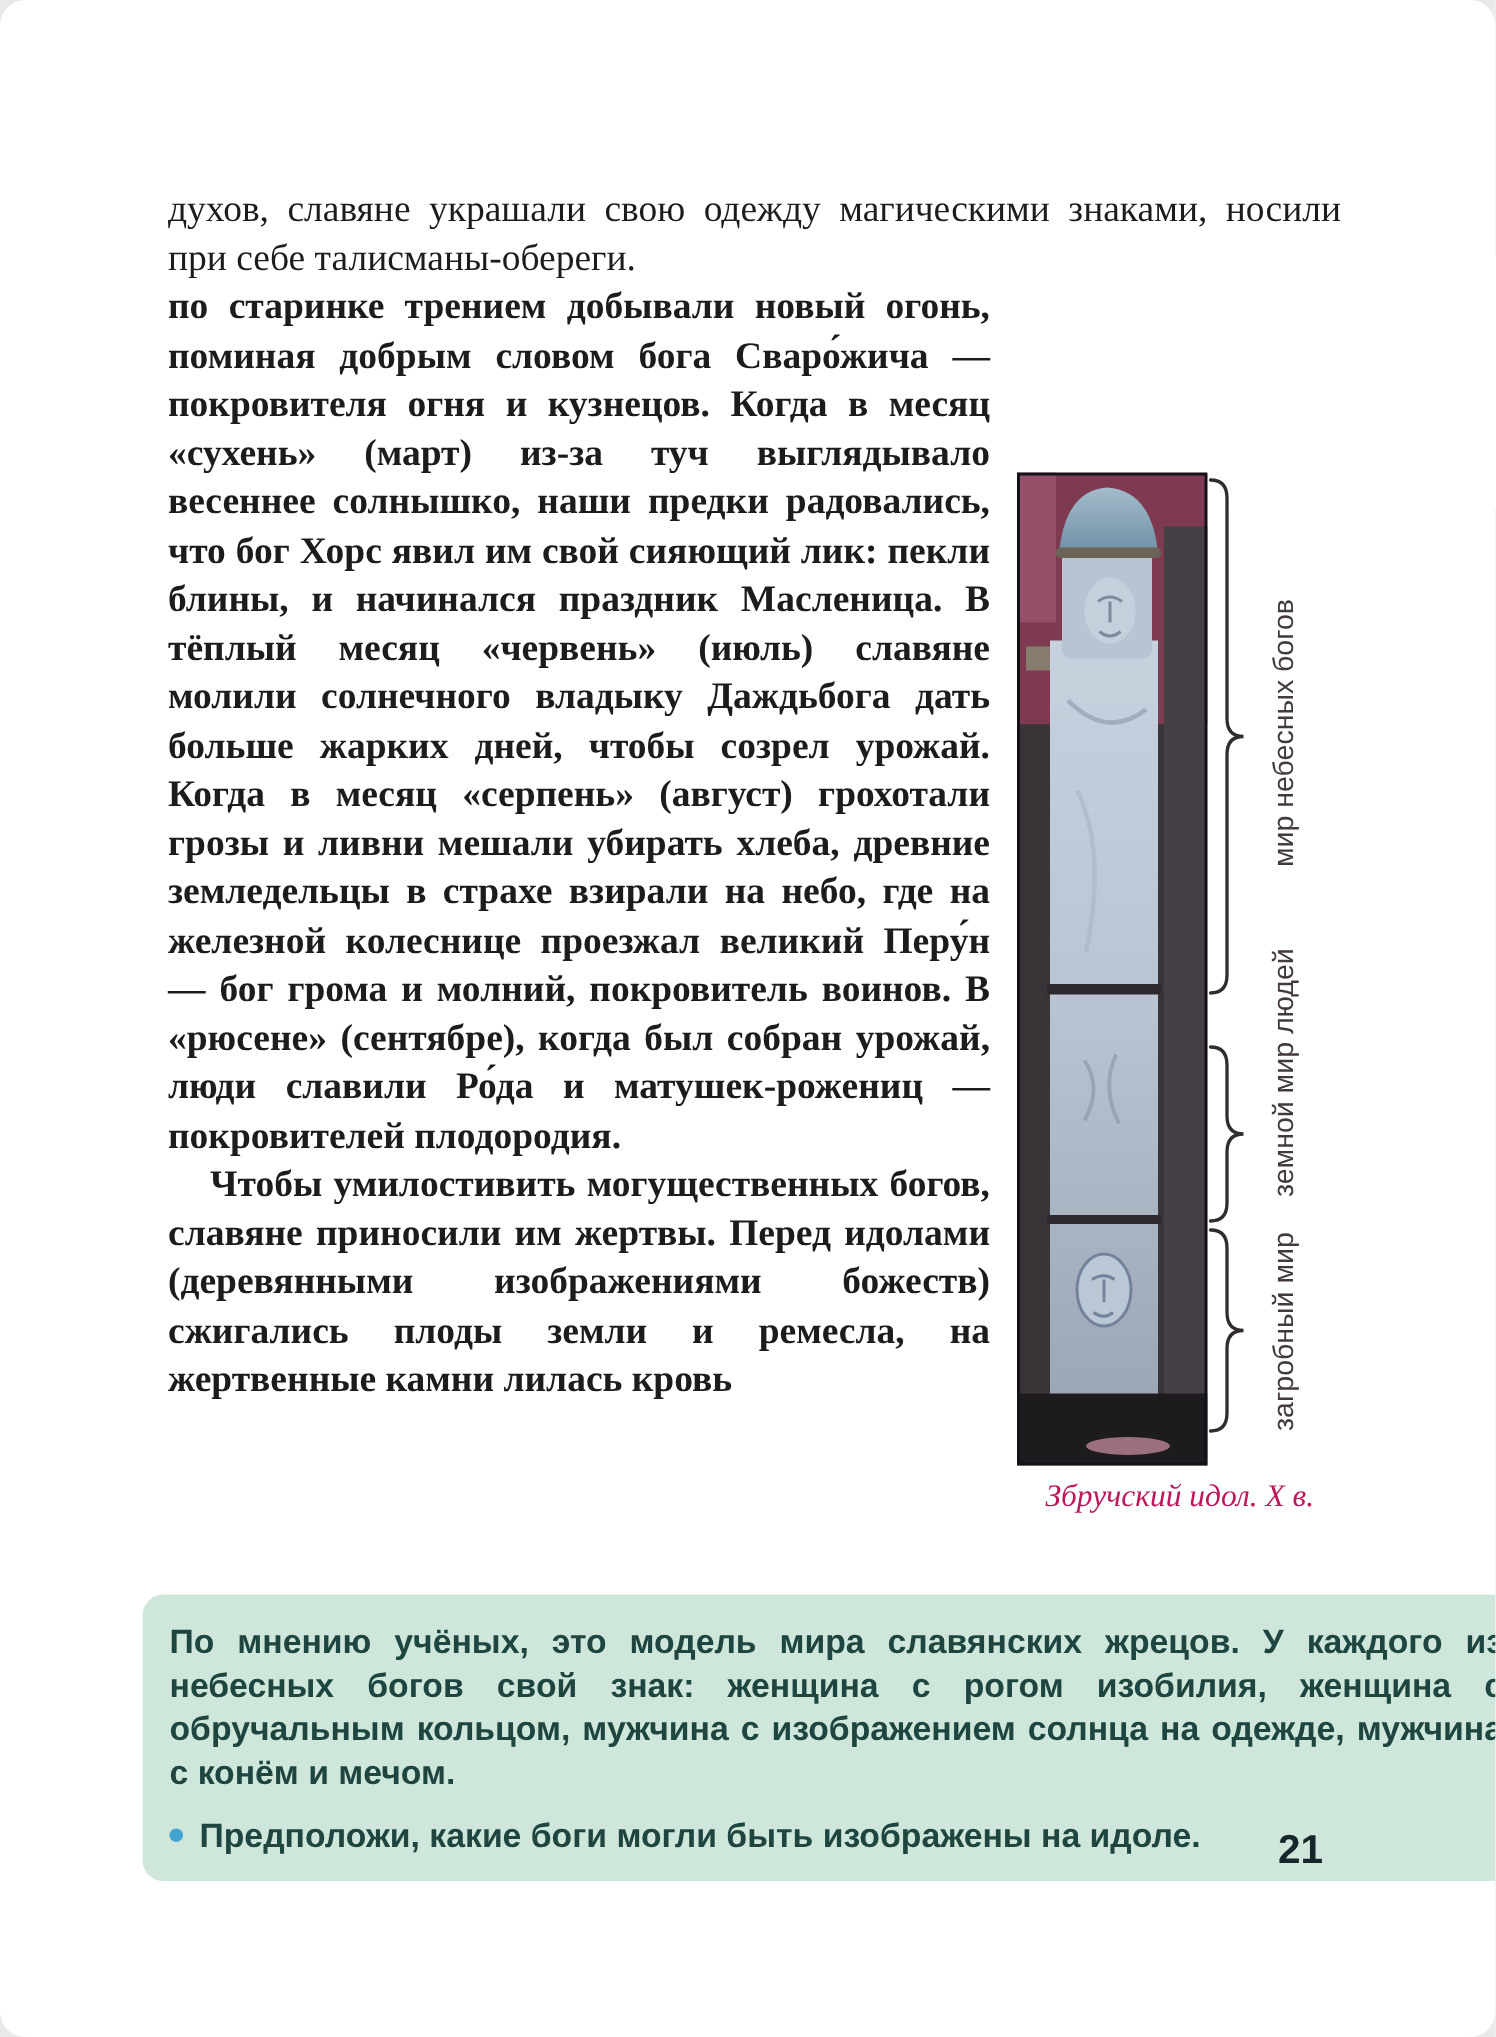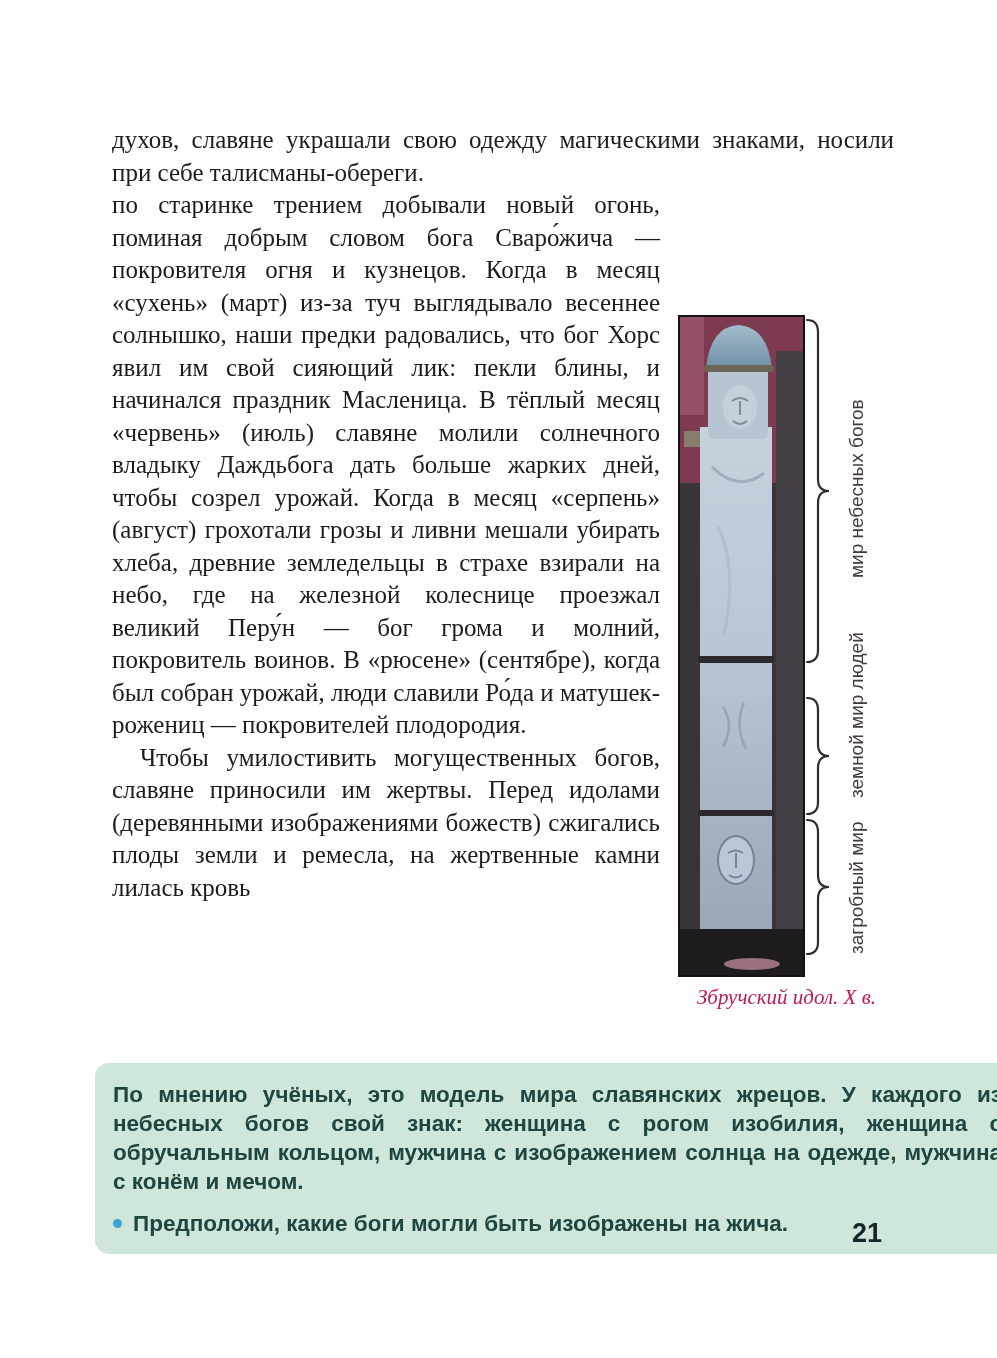--- a/index.html
+++ b/index.html
@@ -9,34 +9,35 @@
   }
   *{box-sizing:border-box;}
   html,body{margin:0;padding:0;background:#e9e9e9;}
   .page{
     position:relative;
     width:997px;height:1358px;
     margin:0 auto;
     background:#ffffff;
     overflow:hidden;
     font-family:"Liberation Serif", serif;
+    border-radius:17px;
   }
   
   .content{
     position:absolute;left:112px;top:124px;width:782px;
   }
   .para{
     margin:0;
     font-size:25px;
     line-height:32.5px;
     color:#1c1c1c;
     text-align:justify;
   }
   .para.indent{text-indent:28px;}
-  .narrow-block{width:548px;}
+  .narrow-block{width:548px;font-weight:bold;}
   .lead-italic{font-style:italic;}
   
   .figure{
     position:absolute;left:678px;top:313px;width:217px;height:712px;margin:0;
   }
   .idol-photo{position:absolute;left:0;top:2px;display:block;}
   .braces-svg{position:absolute;left:126px;top:2px;display:block;}
   .vlabel{
     position:absolute;
     width:34px;
@@ -164,19 +165,19 @@
     <div class="vlabel middle">земной мир людей</div>
     <div class="vlabel bottom">загробный мир</div>
 
     <figcaption class="figcaption">Збручский идол. X в.</figcaption>
   </figure>
 
   <div class="infobox">
     <p class="infobox-text">По мнению учёных, это модель мира славянских жрецов. У каждого из небесных богов свой знак: женщина с рогом изобилия, женщина с обручальным кольцом, мужчина с изображением солнца на одежде, мужчина с конём и мечом.</p>
     <div class="task-line">
       <span class="task-bullet"></span>
-      <span class="task-text">Предположи, какие боги могли быть изображены на жича.</span>
+      <span class="task-text">Предположи, какие боги могли быть изображены на идоле.</span>
     </div>
   </div>
 
   <div class="page-number">21</div>
 
 </div>
 
 </body></html>

